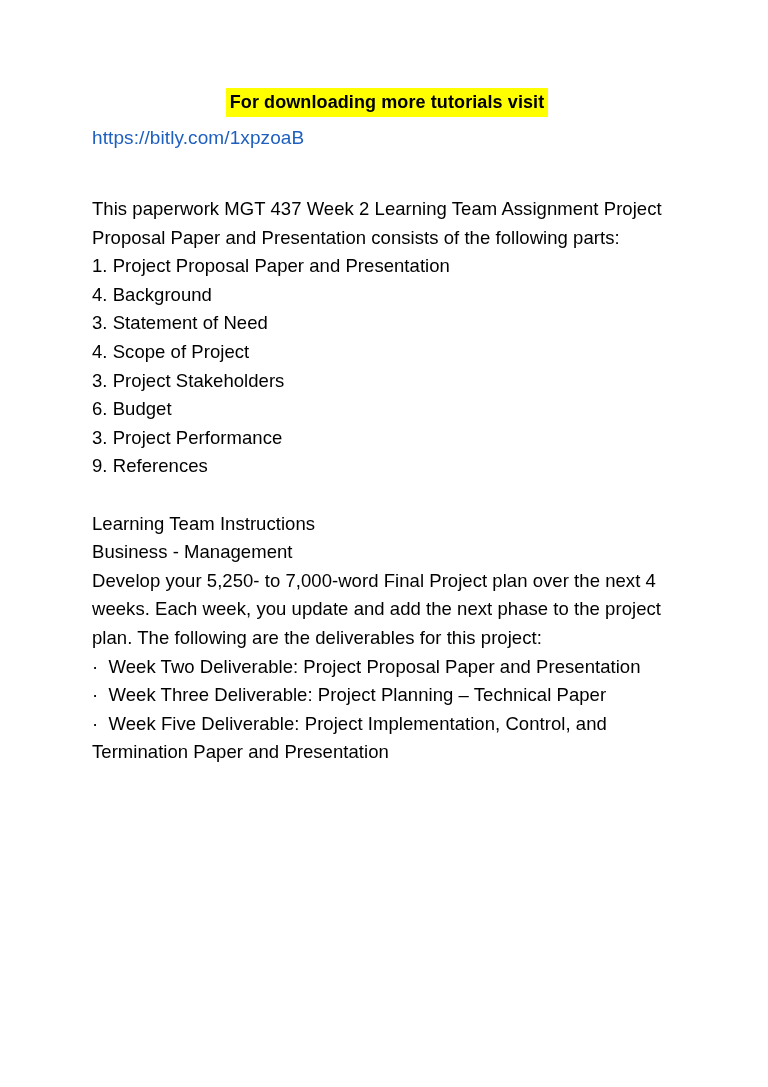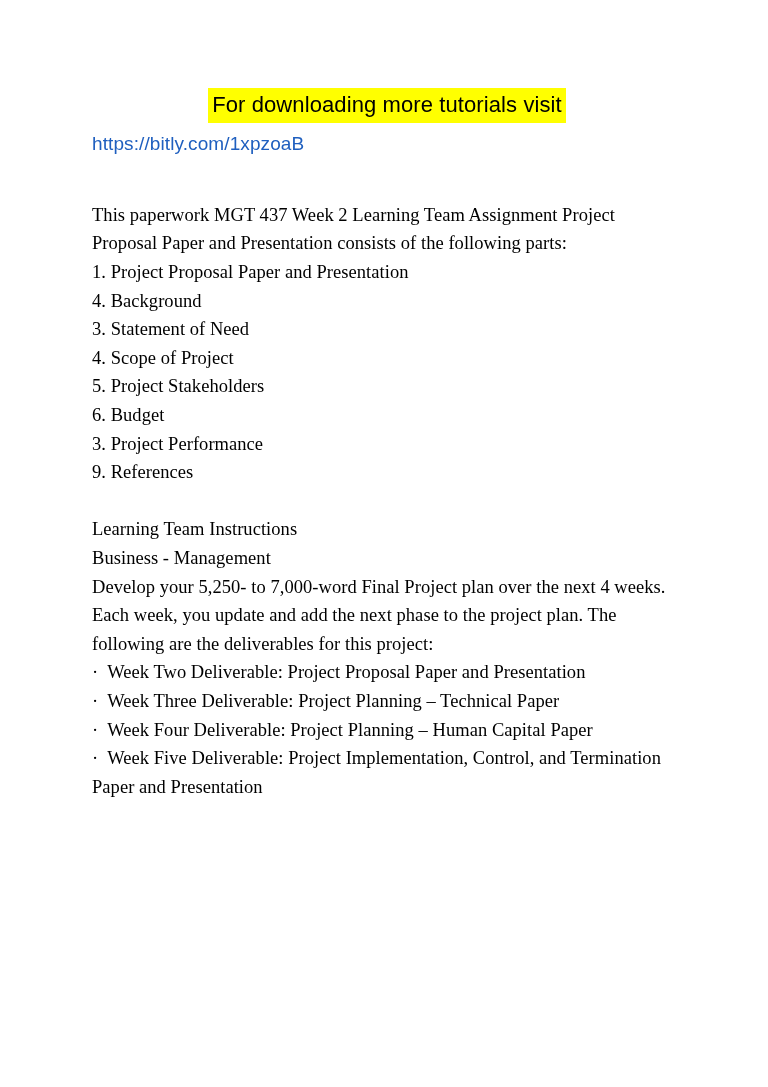--- a/index.html
+++ b/index.html
@@ -28,22 +28,22 @@
     width: 590px;
   }
   .heading-row {
     text-align: center;
     margin: 0 0 6px 0;
   }
   .heading {
     display: inline-block;
     background: #ffff00;
     color: #000000;
-    font-size: 22px;
-    font-weight: normal;
+    font-size: 18px;
+    font-weight: bold;
     line-height: 1.45;
     padding: 1px 4px 2px 4px;
     letter-spacing: 0.1px;
   }
   .link-row {
     margin: 10px 0 0 0;
   }
   .link {
     color: #1f5fbf;
     font-size: 19px;
@@ -53,21 +53,20 @@
   .body-block {
     margin-top: 46px;
     font-size: 18.5px;
     line-height: 28.6px;
     color: #000000;
     letter-spacing: 0.05px;
   }
   .body-block p {
     margin: 0;
     white-space: pre-wrap;
-    font-family: Liberation Serif, serif;
   }
   .spacer {
     height: 28.6px;
   }
 </style>
 </head>
 <body>
 
 <div class="page">
   <div class="content">
@@ -79,30 +78,29 @@
     <div class="link-row">
       <a class="link" href="#">https://bitly.com/1xpzoaB</a>
     </div>
 
     <div class="body-block">
       <p>This paperwork MGT 437 Week 2 Learning Team Assignment Project Proposal Paper and Presentation consists of the following parts:</p>
       <p>1. Project Proposal Paper and Presentation</p>
       <p>4. Background</p>
       <p>3. Statement of Need</p>
       <p>4. Scope of Project</p>
-      <p>5. Project Stakeholders</p>
+      <p>3. Project Stakeholders</p>
       <p>6. Budget</p>
       <p>3. Project Performance</p>
       <p>9. References</p>
 
       <div class="spacer"></div>
 
       <p>Learning Team Instructions</p>
       <p>Business - Management</p>
       <p>Develop your 5,250- to 7,000-word Final Project plan over the next 4 weeks. Each week, you update and add the next phase to the project plan. The following are the deliverables for this project:</p>
       <p>·  Week Two Deliverable: Project Proposal Paper and Presentation</p>
       <p>·  Week Three Deliverable: Project Planning – Technical Paper</p>
-      <p>·  Week Four Deliverable: Project Planning – Human Capital Paper</p>
       <p>·  Week Five Deliverable: Project Implementation, Control, and Termination Paper and Presentation</p>
     </div>
 
   </div>
 </div>
 
 </body></html>

